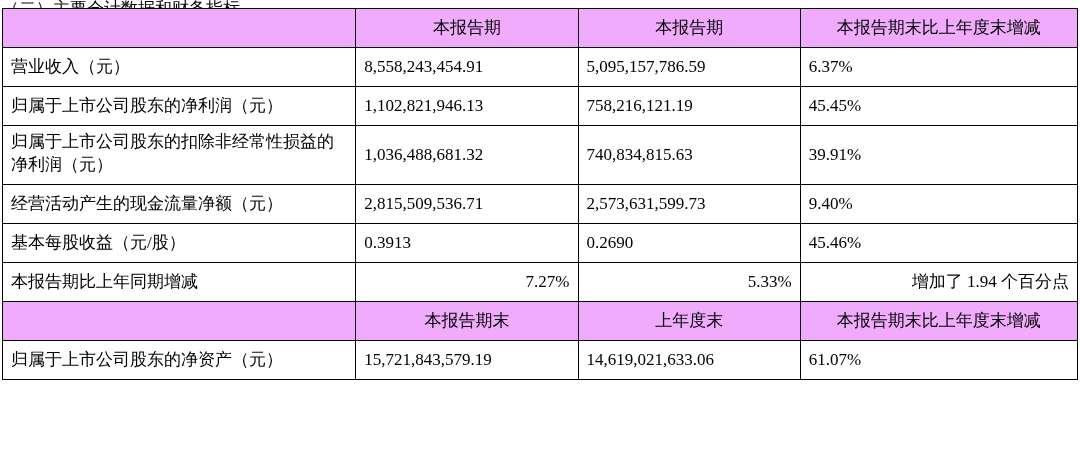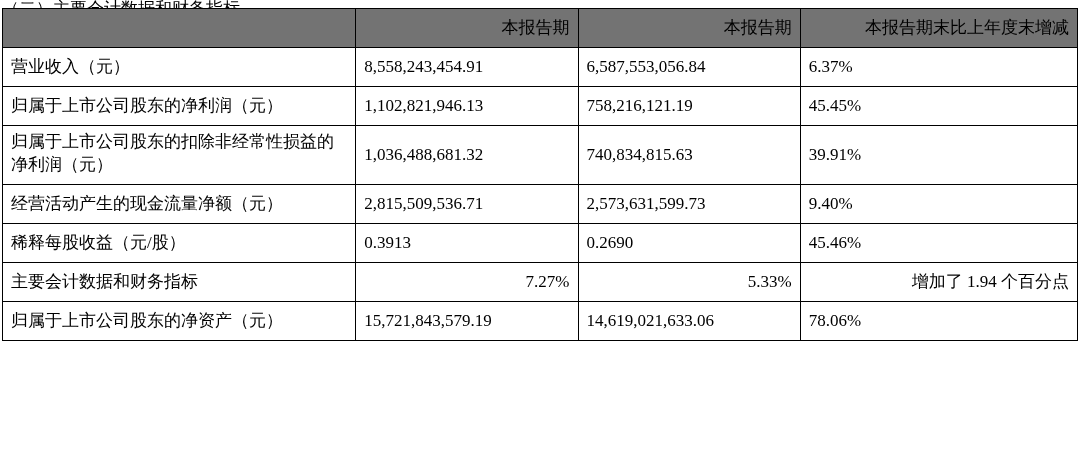--- a/index.html
+++ b/index.html
@@ -43,21 +43,22 @@
     font-weight: normal;
     vertical-align: middle;
     word-break: break-all;
   }
   col.c1 { width: 353px; }
   col.c2 { width: 222px; }
   col.c3 { width: 222px; }
   col.c4 { width: 277px; }
 
   tr.hdr td {
-    background: #737373;
+    background: #f0abfc;
+    text-align: center;
   }
   td.lbl {
     text-align: left;
   }
   td.num {
     text-align: left;
   }
   td.ctr {
     text-align: right;
   }
@@ -91,21 +92,21 @@
       <tr class="hdr row-std">
         <td class="lbl"></td>
         <td class="ctr">本报告期</td>
         <td class="ctr">本报告期</td>
         <td class="ctr">本报告期末比上年度末增减</td>
       </tr>
 
       <tr class="row-std">
         <td class="lbl">营业收入（元）</td>
         <td class="num">8,558,243,454.91</td>
-        <td class="num">6,587,553,056.84</td>
+        <td class="num">5,095,157,786.59</td>
         <td class="num">6.37%</td>
       </tr>
 
       <tr class="row-std">
         <td class="lbl">归属于上市公司股东的净利润（元）</td>
         <td class="num">1,102,821,946.13</td>
         <td class="num">758,216,121.19</td>
         <td class="num">45.45%</td>
       </tr>
 
@@ -118,37 +119,43 @@
 
       <tr class="row-std">
         <td class="lbl">经营活动产生的现金流量净额（元）</td>
         <td class="num">2,815,509,536.71</td>
         <td class="num">2,573,631,599.73</td>
         <td class="num">9.40%</td>
       </tr>
 
 
       <tr class="row-std">
-        <td class="lbl">稀释每股收益（元/股）</td>
+        <td class="lbl">基本每股收益（元/股）</td>
         <td class="num">0.3913</td>
         <td class="num">0.2690</td>
         <td class="num">45.46%</td>
       </tr>
 
       <tr class="row-std">
-        <td class="lbl">主要会计数据和财务指标</td>
+        <td class="lbl">本报告期比上年同期增减</td>
         <td class="ctr">7.27%</td>
         <td class="ctr">5.33%</td>
         <td class="ctr">增加了 1.94 个百分点</td>
       </tr>
 
+      <tr class="hdr row-std">
+        <td class="lbl"></td>
+        <td class="ctr">本报告期末</td>
+        <td class="ctr">上年度末</td>
+        <td class="ctr">本报告期末比上年度末增减</td>
+      </tr>
 
 
       <tr class="row-std">
         <td class="lbl">归属于上市公司股东的净资产（元）</td>
         <td class="num">15,721,843,579.19</td>
         <td class="num">14,619,021,633.06</td>
-        <td class="num">78.06%</td>
+        <td class="num">61.07%</td>
       </tr>
 
     </tbody>
   </table>
 </div>
 
 </body></html>

